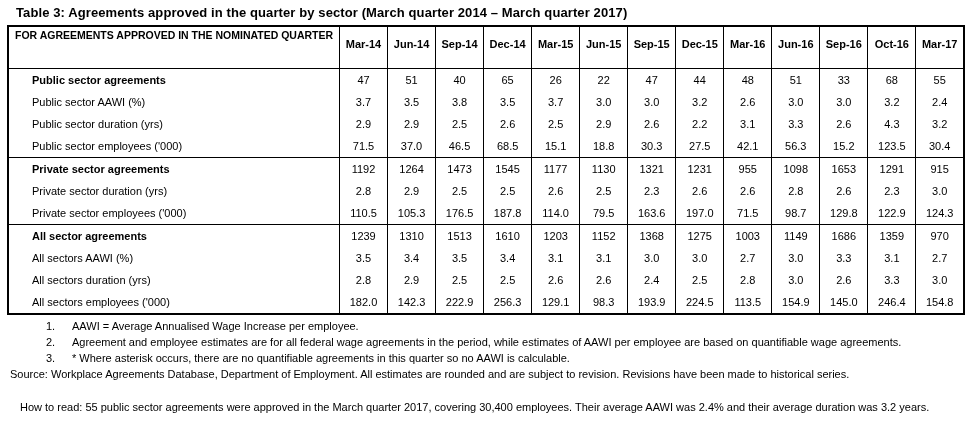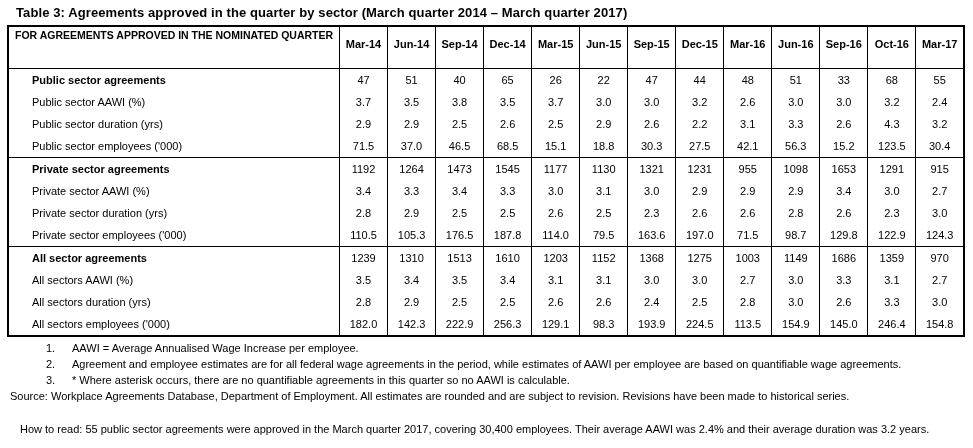--- a/index.html
+++ b/index.html
@@ -170,36 +170,20 @@
           <td class="value-cell">1130</td>
           <td class="value-cell">1321</td>
           <td class="value-cell">1231</td>
           <td class="value-cell">955</td>
           <td class="value-cell">1098</td>
           <td class="value-cell">1653</td>
           <td class="value-cell">1291</td>
           <td class="value-cell">915</td>
         </tr>
         <tr>
-          <td class="label-cell">Private sector AAWI (%)</td>
-          <td class="value-cell">3.4</td>
-          <td class="value-cell">3.3</td>
-          <td class="value-cell">3.4</td>
-          <td class="value-cell">3.3</td>
-          <td class="value-cell">3.0</td>
-          <td class="value-cell">3.1</td>
-          <td class="value-cell">3.0</td>
-          <td class="value-cell">2.9</td>
-          <td class="value-cell">2.9</td>
-          <td class="value-cell">2.9</td>
-          <td class="value-cell">3.4</td>
-          <td class="value-cell">3.0</td>
-          <td class="value-cell">2.7</td>
-        </tr>
-        <tr>
           <td class="label-cell">Private sector duration (yrs)</td>
           <td class="value-cell">2.8</td>
           <td class="value-cell">2.9</td>
           <td class="value-cell">2.5</td>
           <td class="value-cell">2.5</td>
           <td class="value-cell">2.6</td>
           <td class="value-cell">2.5</td>
           <td class="value-cell">2.3</td>
           <td class="value-cell">2.6</td>
           <td class="value-cell">2.6</td>

